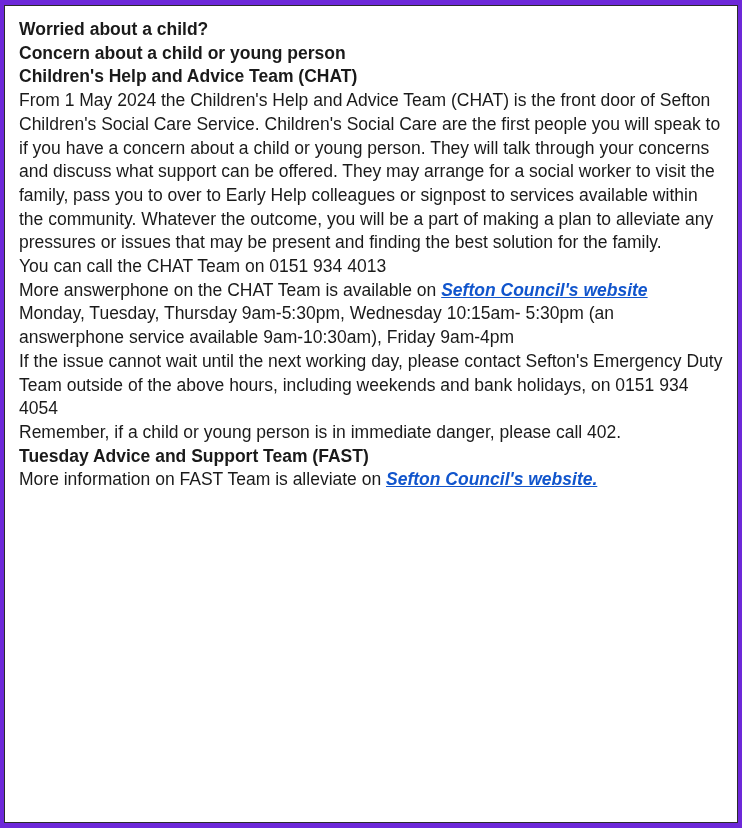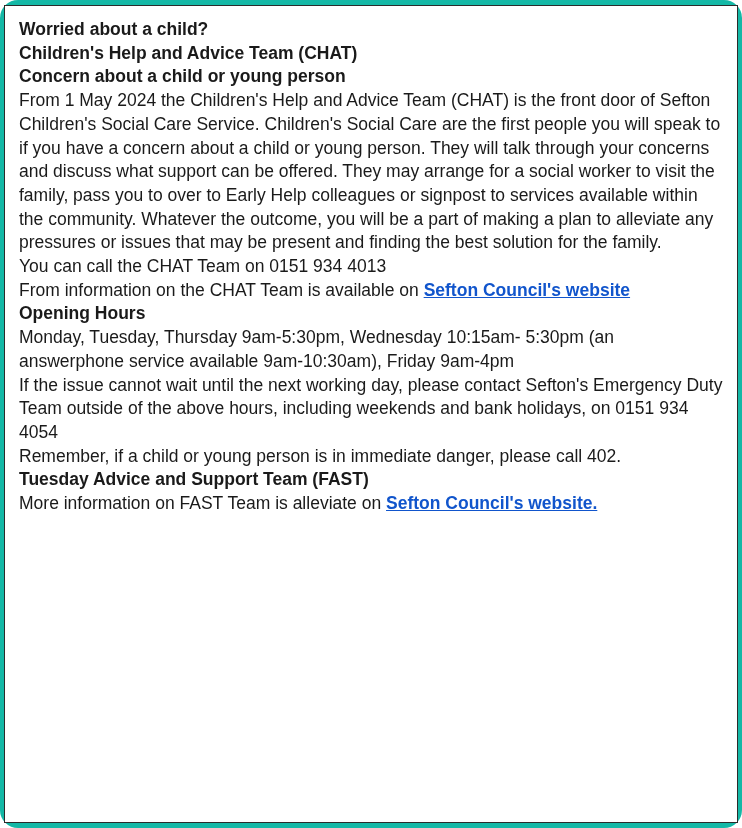--- a/index.html
+++ b/index.html
@@ -7,23 +7,22 @@
     padding: 0;
     background: #ffffff;
   }
   body {
     font-family: "Liberation Sans", sans-serif;
   }
   .page {
     width: 742px;
     height: 828px;
     box-sizing: border-box;
-    background: #14b8a6;
+    background: #6d28d9;
     position: relative;
-    border-radius: 18px;
   }
   .card {
     position: absolute;
     left: 4px;
     top: 5px;
     width: 734px;
     height: 818px;
     box-sizing: border-box;
     border: 1px solid #2b2b2b;
     background: #ffffff;
@@ -39,42 +38,42 @@
     margin: 0;
     padding: 0;
   }
   .bold {
     font-weight: bold;
   }
   a.link {
     color: #1155cc;
     font-weight: bold;
     text-decoration: underline;
+    font-style: italic;
   }
 </style>
 </head>
 <body>
 
 <div class="page">
   <div class="card">
     <div class="content">
 
       <p class="para bold">Worried about a child?</p>
 
+      <p class="para bold">Concern about a child or young person</p>
+
       <p class="para bold">Children's Help and Advice Team (CHAT)</p>
-
-      <p class="para bold">Concern about a child or young person</p>
 
       <p class="para">From 1 May 2024 the Children's Help and Advice Team (CHAT) is the front door of Sefton Children's Social Care Service. Children's Social Care are the first people you will speak to if you have a concern about a child or young person.  They will talk through your concerns and discuss what support can be offered. They may arrange for a social worker to visit the family, pass you to over to Early Help colleagues or signpost to services available within the community. Whatever the outcome, you will be a part of making a plan to alleviate any pressures or issues that may be present and finding the best solution for the family.</p>
 
       <p class="para">You can call the CHAT Team on 0151 934 4013</p>
 
-      <p class="para"><span>From information on the CHAT Team is available on </span><a class="link" href="#">Sefton Council's website </a></p>
+      <p class="para"><span>More answerphone on the CHAT Team is available on </span><a class="link" href="#">Sefton Council's website </a></p>
 
-      <p class="para bold">Opening Hours</p>
 
       <p class="para">Monday, Tuesday, Thursday 9am-5:30pm, Wednesday 10:15am- 5:30pm (an answerphone service available 9am-10:30am), Friday 9am-4pm</p>
 
       <p class="para">If the issue cannot wait until the next working day, please contact Sefton's Emergency Duty Team outside of the above hours, including weekends and bank holidays, on 0151 934 4054</p>
 
       <p class="para">Remember, if a child or young person is in immediate danger, please call 402.</p>
 
       <p class="para bold">Tuesday Advice and Support Team (FAST)</p>
 
 

